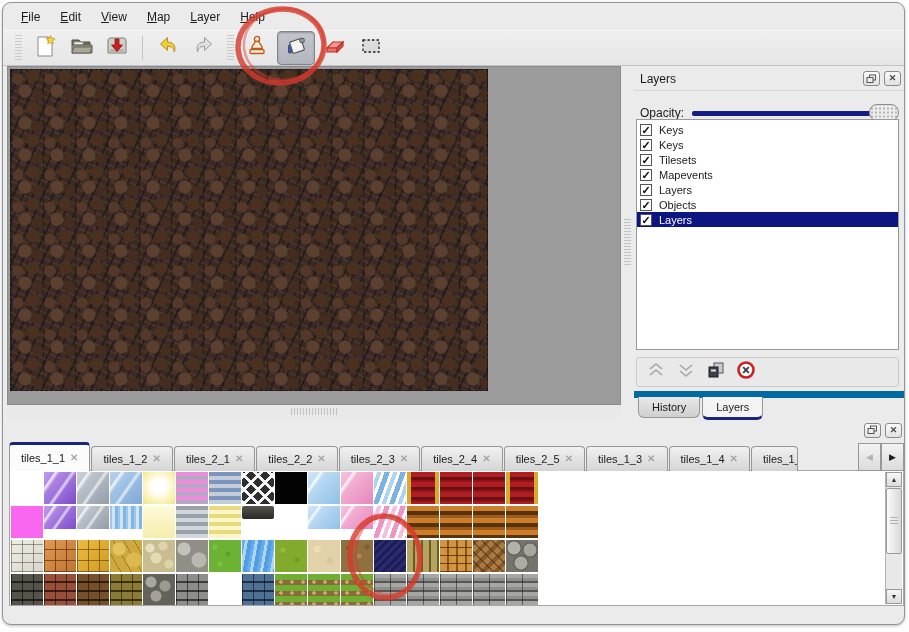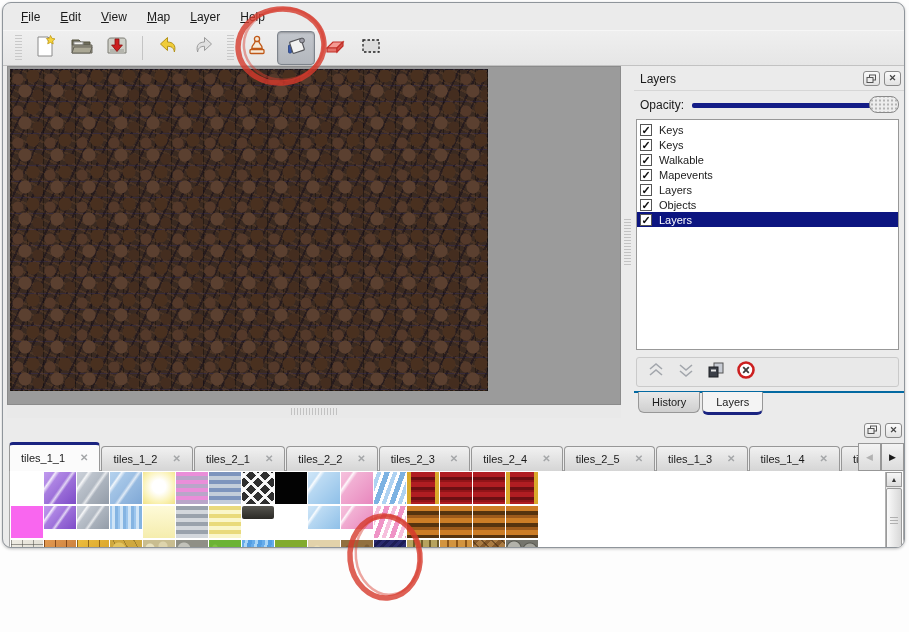--- a/index.html
+++ b/index.html
@@ -1,18 +1,18 @@
 <!DOCTYPE html>
 <html><head>
 <meta charset="utf-8">
 <style>
   html,body{margin:0;padding:0;background:#fdfdfd;}
   *{box-sizing:border-box;-webkit-user-select:none;user-select:none;}
   .stage{position:relative;width:909px;height:632px;font-family:"Liberation Sans",sans-serif;color:#1a1a1a;overflow:hidden;}
-  .win{position:absolute;left:2px;top:2px;width:903px;height:546px;background:#ebebeb;border:1px solid #8f959b;border-radius:9px;overflow:hidden;box-shadow:0 1px 3px rgba(0,0,0,.25);}
+  .win{position:absolute;left:2px;top:2px;width:903px;height:623px;background:#ebebeb;border:1px solid #8f959b;border-radius:9px;overflow:hidden;box-shadow:0 1px 3px rgba(0,0,0,.25);}
 
   
   .menubar{position:absolute;left:0;top:0;right:0;height:27px;display:flex;align-items:center;padding-left:8px;}
   .menu-item{font-size:12px;padding:4px 10px;border-radius:3px;cursor:default;}
   .menu-item .mn{text-decoration:underline;}
 
   
   .toolbar{position:absolute;left:0;top:27px;right:0;height:36px;border-top:1px solid #f6f6f6;border-bottom:1px solid #c2c2c2;display:flex;align-items:center;padding-left:7px;background:linear-gradient(180deg,#efefef,#e6e6e6);}
   .tgrip{width:7px;height:26px;margin:0 5px;background:repeating-linear-gradient(180deg,#c9c9c9 0 1px,rgba(0,0,0,0) 1px 3px);}
   .tool{width:32px;height:30px;display:flex;align-items:center;justify-content:center;margin:0 2px;border-radius:4px;border:1px solid rgba(0,0,0,0);}
@@ -36,41 +36,41 @@
   .hsplit{position:absolute;left:4px;top:402px;width:614px;height:13px;display:flex;align-items:center;justify-content:center;background:#e9e9e9;}
   .grip-h{width:46px;height:7px;background:repeating-linear-gradient(90deg,#c2c2c2 0 1px,rgba(0,0,0,0) 1px 3px);}
   .vsplit{position:absolute;left:618px;top:63px;width:13px;height:352px;display:flex;align-items:center;justify-content:center;}
   .grip-v{width:7px;height:46px;background:repeating-linear-gradient(180deg,#c2c2c2 0 1px,rgba(0,0,0,0) 1px 3px);}
 
   
   .layers-panel{position:absolute;left:631px;top:64px;width:271px;height:350px;}
   .panel-head{position:absolute;left:0;top:0;right:0;height:24px;display:flex;align-items:center;border-bottom:1px solid #d6d6d6;}
   .panel-title{font-size:12px;padding-left:6px;flex:1;}
   .panel-btn{width:17px;height:15px;margin-right:4px;border:1px solid #8a8a8a;border-radius:3px;background:linear-gradient(180deg,#fbfbfb,#e2e2e2);display:flex;align-items:center;justify-content:center;font-size:9px;font-weight:bold;color:#444;line-height:1;}
-  .opacity-row{position:absolute;left:6px;top:26px;right:6px;height:24px;display:flex;align-items:center;}
+  .opacity-row{position:absolute;left:6px;top:34px;right:6px;height:24px;display:flex;align-items:center;}
   .opacity-label{font-size:12px;margin-right:8px;}
   .slider{position:relative;flex:1;height:18px;}
   .slider-track{position:absolute;left:0;right:4px;top:7px;height:5px;background:#141d87;border-radius:2px;}
   .slider-handle{position:absolute;right:0;top:0;width:30px;height:17px;border:1px solid #8a8a8a;border-radius:8px;
     background:radial-gradient(circle,#b4b4b4 1px,rgba(0,0,0,0) 1.4px) center/4px 4px,#ededed;}
   .layer-list{position:absolute;left:2px;top:52px;right:6px;height:231px;background:#fff;border:1px solid #989898;padding-top:2px;overflow:hidden;}
   .layer-row{height:15px;display:flex;align-items:center;gap:7px;padding-left:3px;font-size:11px;}
   .layer-row.selected{background:#0c1580;color:#fff;}
   .cb{width:12px;height:12px;background:#fff;border:1px solid #555;color:#111;font-size:11px;line-height:10px;text-align:center;font-weight:bold;flex:none;}
   .layer-btnrow{position:absolute;left:2px;top:290px;right:6px;height:30px;border:1px solid #cacaca;border-radius:3px;background:#e9e9e9;display:flex;align-items:center;gap:8px;padding-left:8px;}
   .lbtn{width:22px;height:22px;display:flex;align-items:center;justify-content:center;}
-  .panel-tabs{position:absolute;left:0;top:324px;right:0;height:26px;border-top:2px solid #0369a1;padding-left:2px;}
+  .panel-tabs{position:absolute;left:0;top:324px;right:0;height:26px;border-top:7px solid #0369a1;padding-left:2px;}
   .ptab{display:inline-flex;align-items:center;font-size:11px;height:21px;padding:0 13px;border:1px solid #979797;border-top:none;border-radius:0 0 6px 6px;background:linear-gradient(180deg,#e9e9e9,#cfcfcf);margin-left:2px;position:relative;top:-1px;}
   .ptab.active{background:#f4f4f4;border-bottom:3px solid #1a2380;height:23px;}
 
   
   .tilesets-panel{position:absolute;left:4px;top:416px;width:899px;height:192px;}
   .ts-head{position:absolute;left:0;top:0;right:0;height:22px;display:flex;align-items:center;}
   .ts-tabbar{position:absolute;left:2px;top:23px;right:0;height:29px;display:flex;align-items:flex-end;}
-  .ts-tab{height:25px;display:flex;align-items:center;gap:15px;padding:0 11px;font-size:11px;border:1px solid #979797;border-bottom:none;border-radius:4px 4px 0 0;background:linear-gradient(180deg,#f1f1f1,#d5d5d5);margin-right:1px;position:relative;z-index:1;}
+  .ts-tab{height:25px;display:flex;align-items:center;gap:5px;padding:0 11px;font-size:11px;border:1px solid #979797;border-bottom:none;border-radius:4px 4px 0 0;background:linear-gradient(180deg,#f1f1f1,#d5d5d5);margin-right:1px;position:relative;z-index:1;}
   .ts-tab.active{background:#fbfbfb;border-top:3px solid #1a2380;height:29px;z-index:3;}
   .ts-tab.trunc{width:47px;overflow:hidden;padding-right:0;}
   .ts-close{color:#a4a6a8;font-weight:bold;font-size:10px;line-height:1;}
   .ts-scrollers{position:absolute;right:2px;top:24px;height:28px;display:flex;z-index:4;}
   .ts-scroll{width:23px;height:28px;border:1px solid #979797;background:linear-gradient(180deg,#f3f3f3,#dcdcdc);display:flex;align-items:center;justify-content:center;font-size:9px;}
   .ts-scroll.disabled{color:#b2b2b2;}
   .ts-scroll.on{color:#1a1a1a;}
   .ts-content{position:absolute;left:2px;top:51px;right:2px;height:136px;background:#fff;border:1px solid #a6a6a6;overflow:hidden;}
   #tile-grid{position:absolute;left:1px;top:1px;display:grid;grid-template-columns:repeat(16,32px);grid-auto-rows:33px;gap:1px;}
   .tile{width:32px;height:32px;}
@@ -253,21 +253,21 @@
           <div class="layer-row">
             <div class="cb">✓</div>
             <div class="lbl">Keys</div>
           </div>
           <div class="layer-row">
             <div class="cb">✓</div>
             <div class="lbl">Keys</div>
           </div>
           <div class="layer-row">
             <div class="cb">✓</div>
-            <div class="lbl">Walkable</div>
+            <div class="lbl">Tilesets</div>
           </div>
           <div class="layer-row">
             <div class="cb">✓</div>
             <div class="lbl">Mapevents</div>
           </div>
           <div class="layer-row">
             <div class="cb">✓</div>
             <div class="lbl">Layers</div>
           </div>
           <div class="layer-row">

